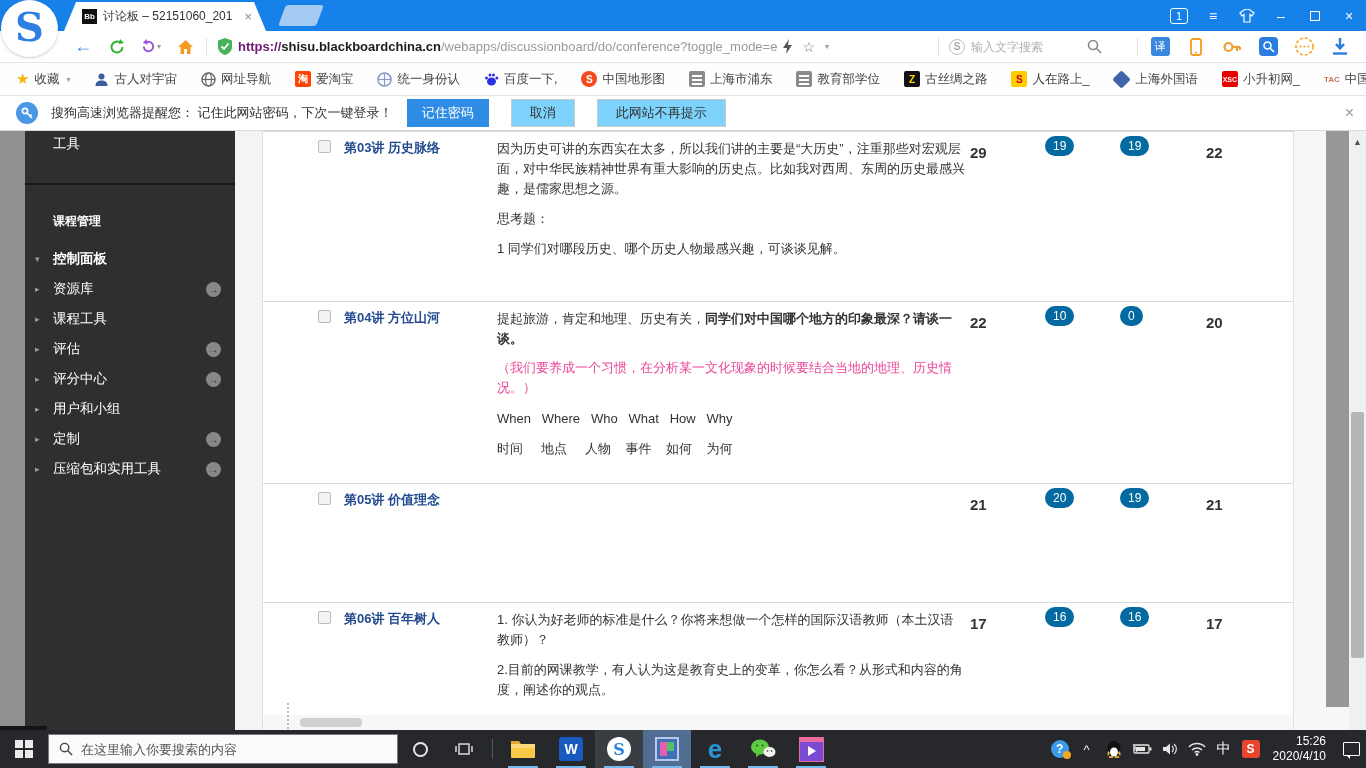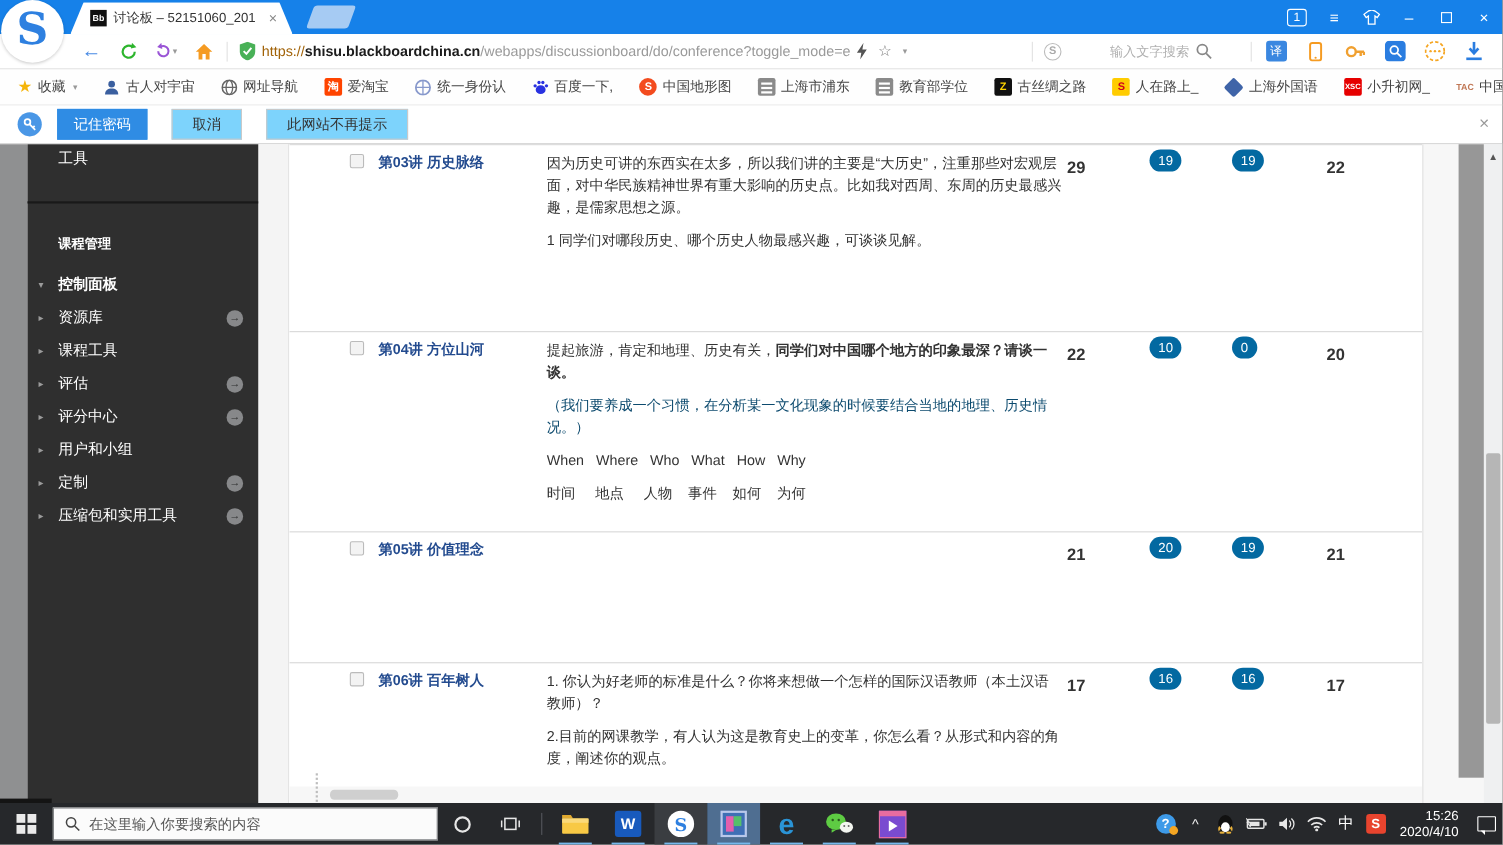--- a/index.html
+++ b/index.html
@@ -30,28 +30,28 @@
 
   
   .toolbar { position:absolute; left:0; top:31px; width:100%; height:32px; background:#fff;
     border-bottom:1px solid #e4e4e4; display:flex; align-items:center; z-index:20; }
   .tb-btn { width:34px; text-align:center; font-size:17px; flex:none; display:flex; align-items:center; justify-content:center; }
   .back-ic { color:#4a8be4; font-weight:bold; font-size:18px; }
   .mini-caret { font-size:8px; color:#999; margin-left:1px; }
   .tb-sep { width:1px; height:18px; background:#e2e2e2; margin:0 4px; flex:none; }
   .urlbox { display:flex; align-items:center; gap:5px; flex:1; padding-left:6px; min-width:0; }
   .url-text { font-size:13px; white-space:nowrap; overflow:hidden; }
-  .url-scheme { color:#a16207; }
+  .url-scheme { color:#701a75;font-weight:bold; }
   .url-host { color:#1c1c1c; font-weight:bold; }
   .url-path { color:#9a9a9a; }
   .addr-ic { color:#777; font-size:14px; margin:0 4px; flex:none; }
   .searchbox { display:flex; align-items:center; width:190px; flex:none; gap:6px; padding:0 6px; }
   .s-grey { width:16px; height:16px; border:1px solid #bbb; border-radius:50%; color:#aaa; font-size:10px;
     font-weight:bold; display:flex; align-items:center; justify-content:center; flex:none; }
-  .searchbox input { border:none; outline:none; font-size:12px; color:#444; width:110px;text-align:right; }
+  .searchbox input { border:none; outline:none; font-size:12px; color:#444; width:110px; }
   .searchbox input::placeholder { color:#b0b0b0; }
   .ext-row { display:flex; align-items:center; flex:none; margin-right:8px; }
   .ext { width:36px; display:flex; align-items:center; justify-content:center; flex:none; }
   .ic-translate { width:19px; height:19px; background:#3a87e0; border-radius:3px; color:#fff; font-size:11px;
     display:flex; align-items:center; justify-content:center; }
 
   
   .bookmarks { position:absolute; left:0; top:63px; width:100%; height:33px; background:#fefefe;
     border-bottom:1px solid #e6e6e6; display:flex; align-items:center; padding:0 16px; z-index:10; }
   .bm { display:flex; align-items:center; gap:5px; font-size:12.5px; color:#444; margin-right:24px; white-space:nowrap; }
@@ -104,21 +104,21 @@
   .content { position:absolute; left:263px; top:0; width:1030px; height:100%; background:#fff; overflow:hidden; }
 
   .frow { position:relative; border-top:1px solid #d8d8d8; }
   .r1 { min-height:170px; } .r2 { min-height:178px; } .r3 { min-height:119px; } .r4 { min-height:116px; }
   .cb { position:absolute; left:55px; top:8px; width:13px; height:13px; border:1px solid #bbb;
     background:#f3f3f3; border-radius:2px; }
   .ftitle { position:absolute; left:81px; top:7px; font-size:13px; font-weight:bold; color:#234b8f;
     width:148px; line-height:18px; text-decoration:none; cursor:pointer; }
   .fdesc { margin-left:234px; width:468px; padding:7px 0 14px; font-size:13px; color:#333; line-height:20px; }
   .fdesc p { margin-bottom:10px; }
-  .fdesc .blue { color:#0c4a6e; }
+  .fdesc .blue { color:#ec4899;font-family:Liberation Mono, monospace; }
   .pre { white-space:pre-wrap; }
   .fnum { position:absolute; top:12px; font-size:15px; color:#333;font-weight:bold; }
   .n1 { left:707px; } .n4 { left:943px; }
   .badge { position:absolute; top:4px; min-width:10px; height:20px; border-radius:10px; background:#0369a1;
     color:#fff; font-size:12px; line-height:20px; text-align:center; padding:0 8px; }
   .b1 { left:782px; } .b2 { left:857px; }
   .content .frow:last-of-type { border-bottom:1px solid #d8d8d8; }
   .hscroll { position:absolute; left:0; bottom:0; width:100%; height:15px; background:#f7f7f7; }
   .hthumb { position:absolute; left:37px; top:3px; width:62px; height:9px; background:#cfcfcf; border-radius:4px; }
   .dotted-gutter { position:absolute; left:24px; bottom:1px; height:26px; border-left:2px dotted #bdbdbd; }
@@ -371,20 +371,21 @@
   </div>
 
   <div class="notif">
     <span class="key-circle">
       <svg width="12" height="12" viewBox="0 0 12 12">
           <circle cx="4" cy="4" r="2.6" fill="none" stroke="#fff" stroke-width="1.6"></circle>
           <line x1="6" y1="6" x2="11" y2="11" stroke="#fff" stroke-width="1.6"></line>
           <line x1="9" y1="9" x2="10.5" y2="7.5" stroke="#fff" stroke-width="1.6"></line>
         </svg>
     </span>
+    <span class="notif-msg">搜狗高速浏览器提醒您： 记住此网站密码，下次一键登录！</span>
     <button class="btn-primary">记住密码</button>
     <button class="btn-plain">取消</button>
     <button class="btn-plain">此网站不再提示</button>
     <span class="notif-close">×</span>
   </div>
 
   <div class="main">
     <div class="gray-strip"></div>
 
     <div class="sidebar">
@@ -447,20 +448,21 @@
 
     <div class="gutter"></div>
 
     <div class="content">
 
       <div class="frow r1">
         <span class="cb"></span>
         <a class="ftitle">第03讲 历史脉络</a>
         <div class="fdesc">
           <p>因为历史可讲的东西实在太多，所以我们讲的主要是“大历史”，注重那些对宏观层面，对中华民族精神世界有重大影响的历史点。比如我对西周、东周的历史最感兴趣，是儒家思想之源。</p>
+          <p>思考题：</p>
           <p>1 同学们对哪段历史、哪个历史人物最感兴趣，可谈谈见解。</p>
         </div>
         <span class="fnum n1">29</span>
         <span class="badge b1">19</span>
         <span class="badge b2">19</span>
         <span class="fnum n4">22</span>
       </div>
 
       <div class="frow r2">
         <span class="cb"></span>

